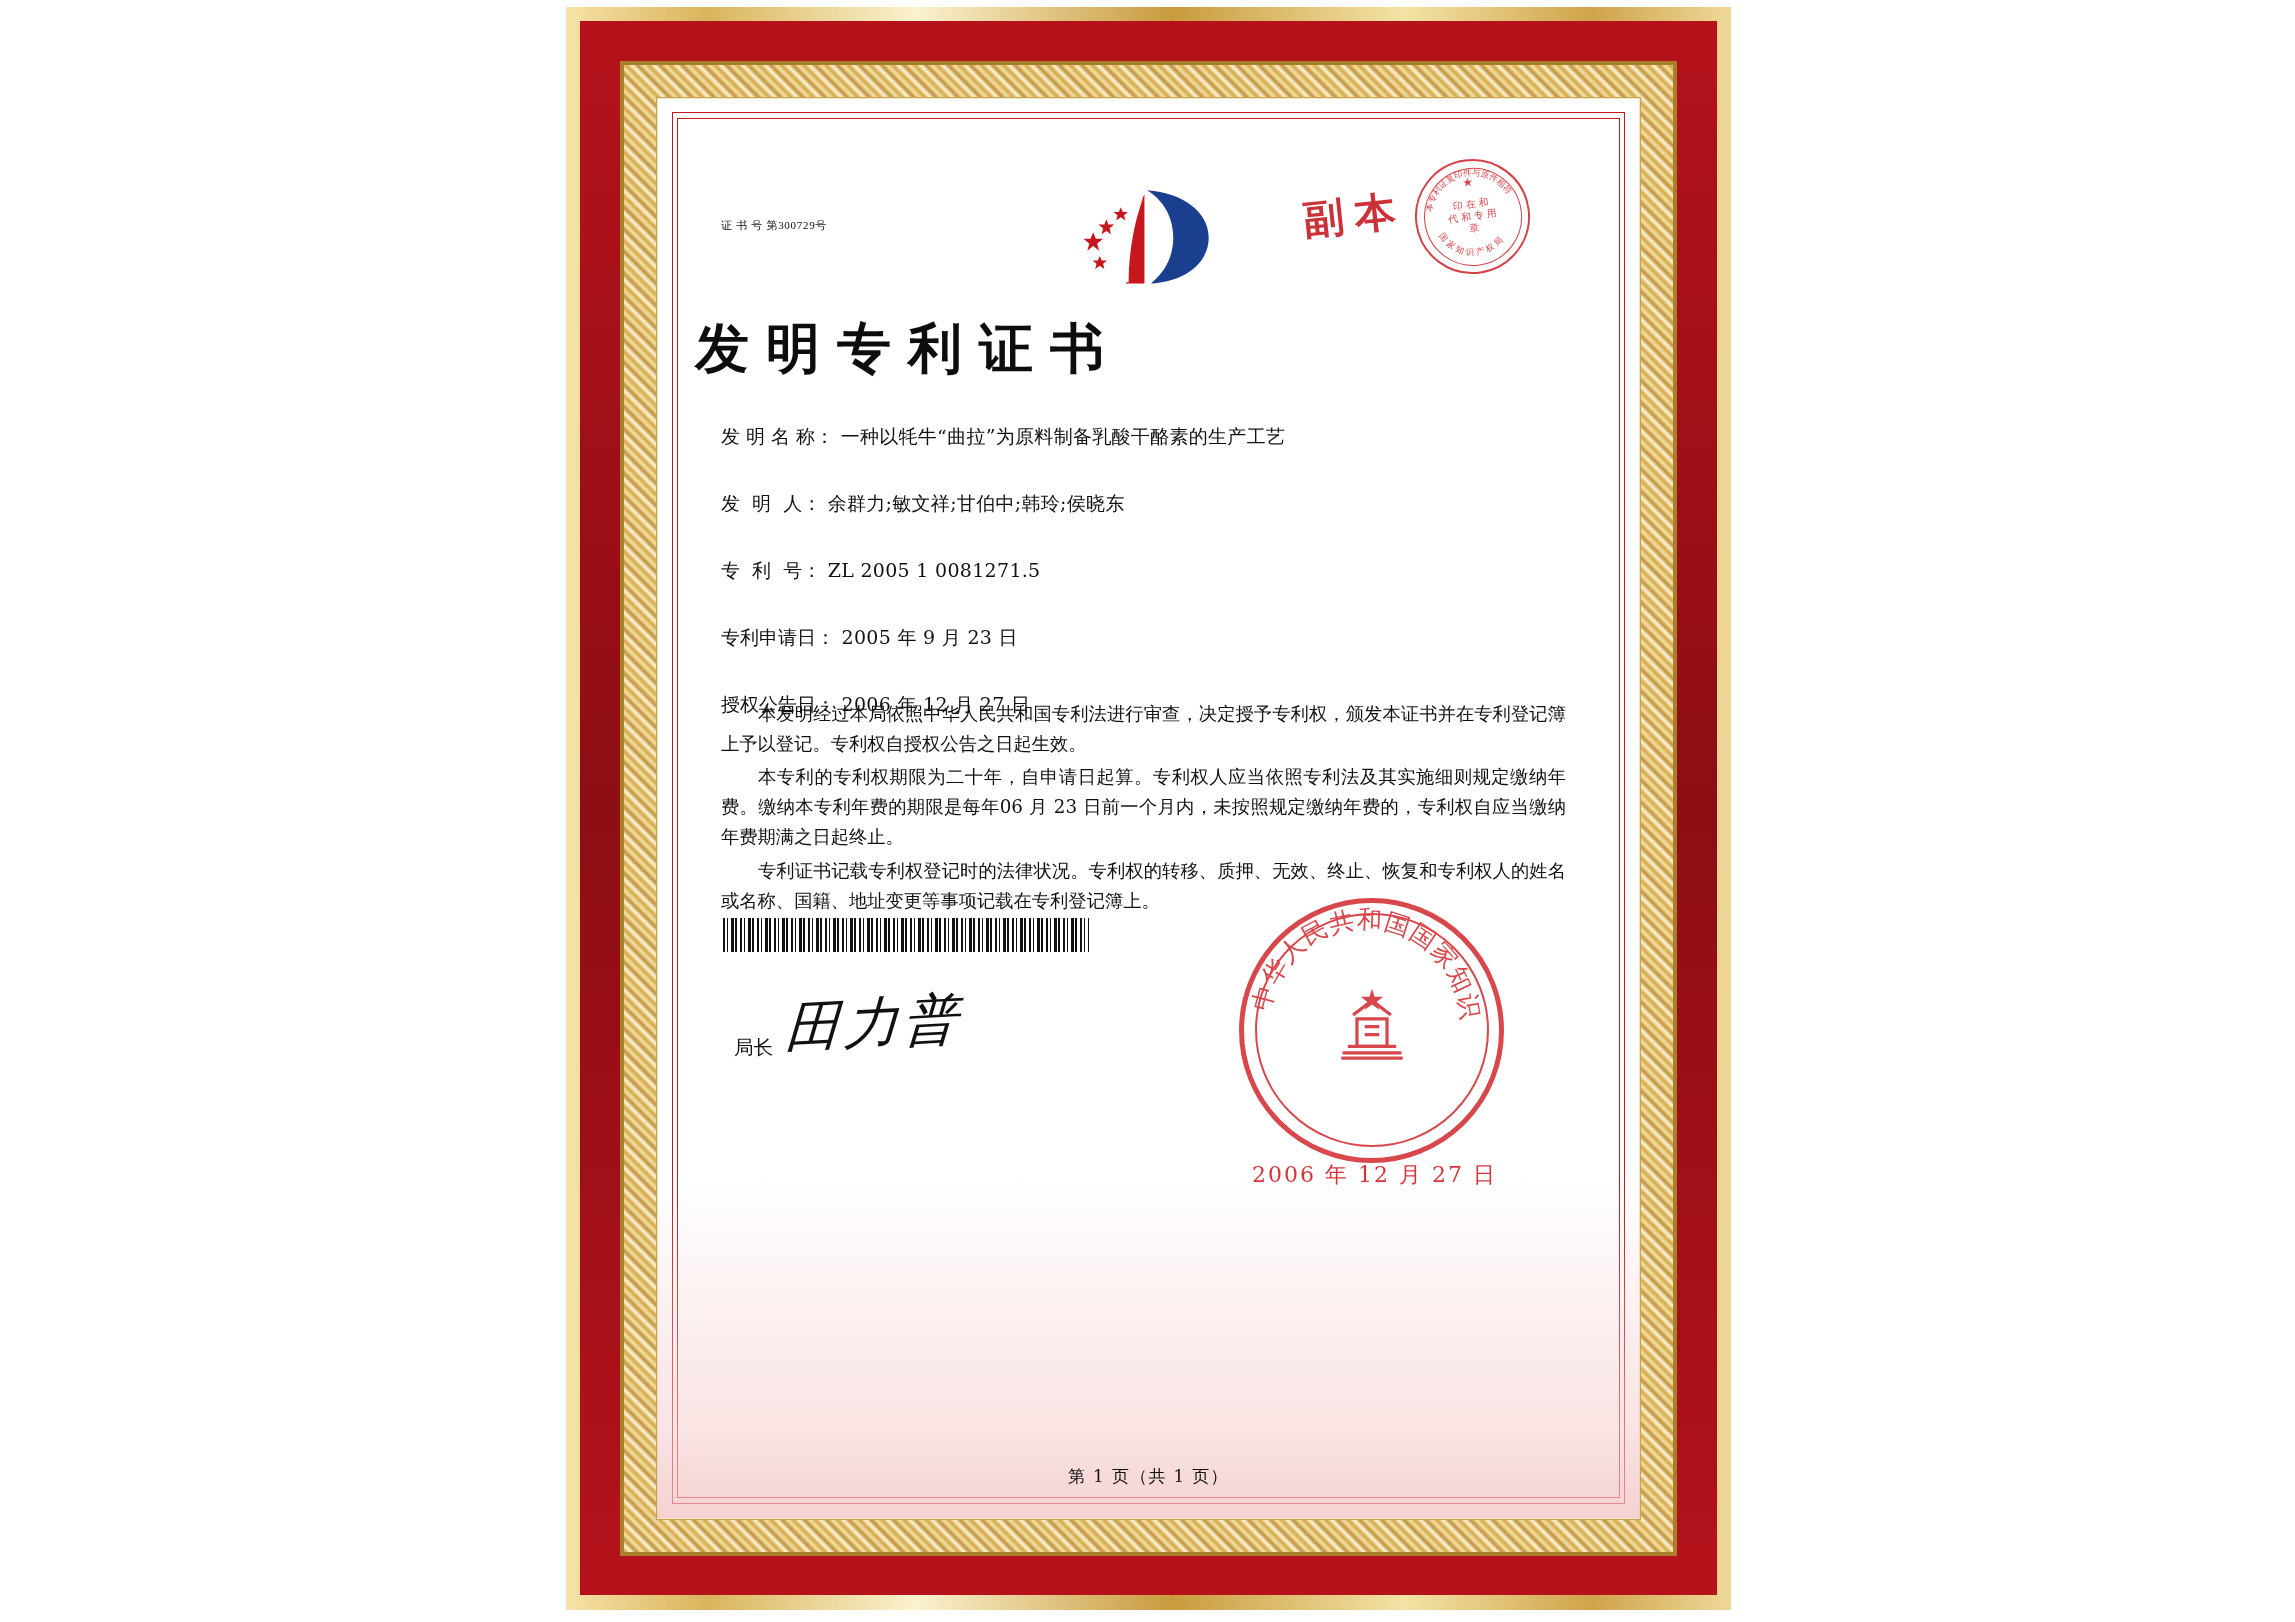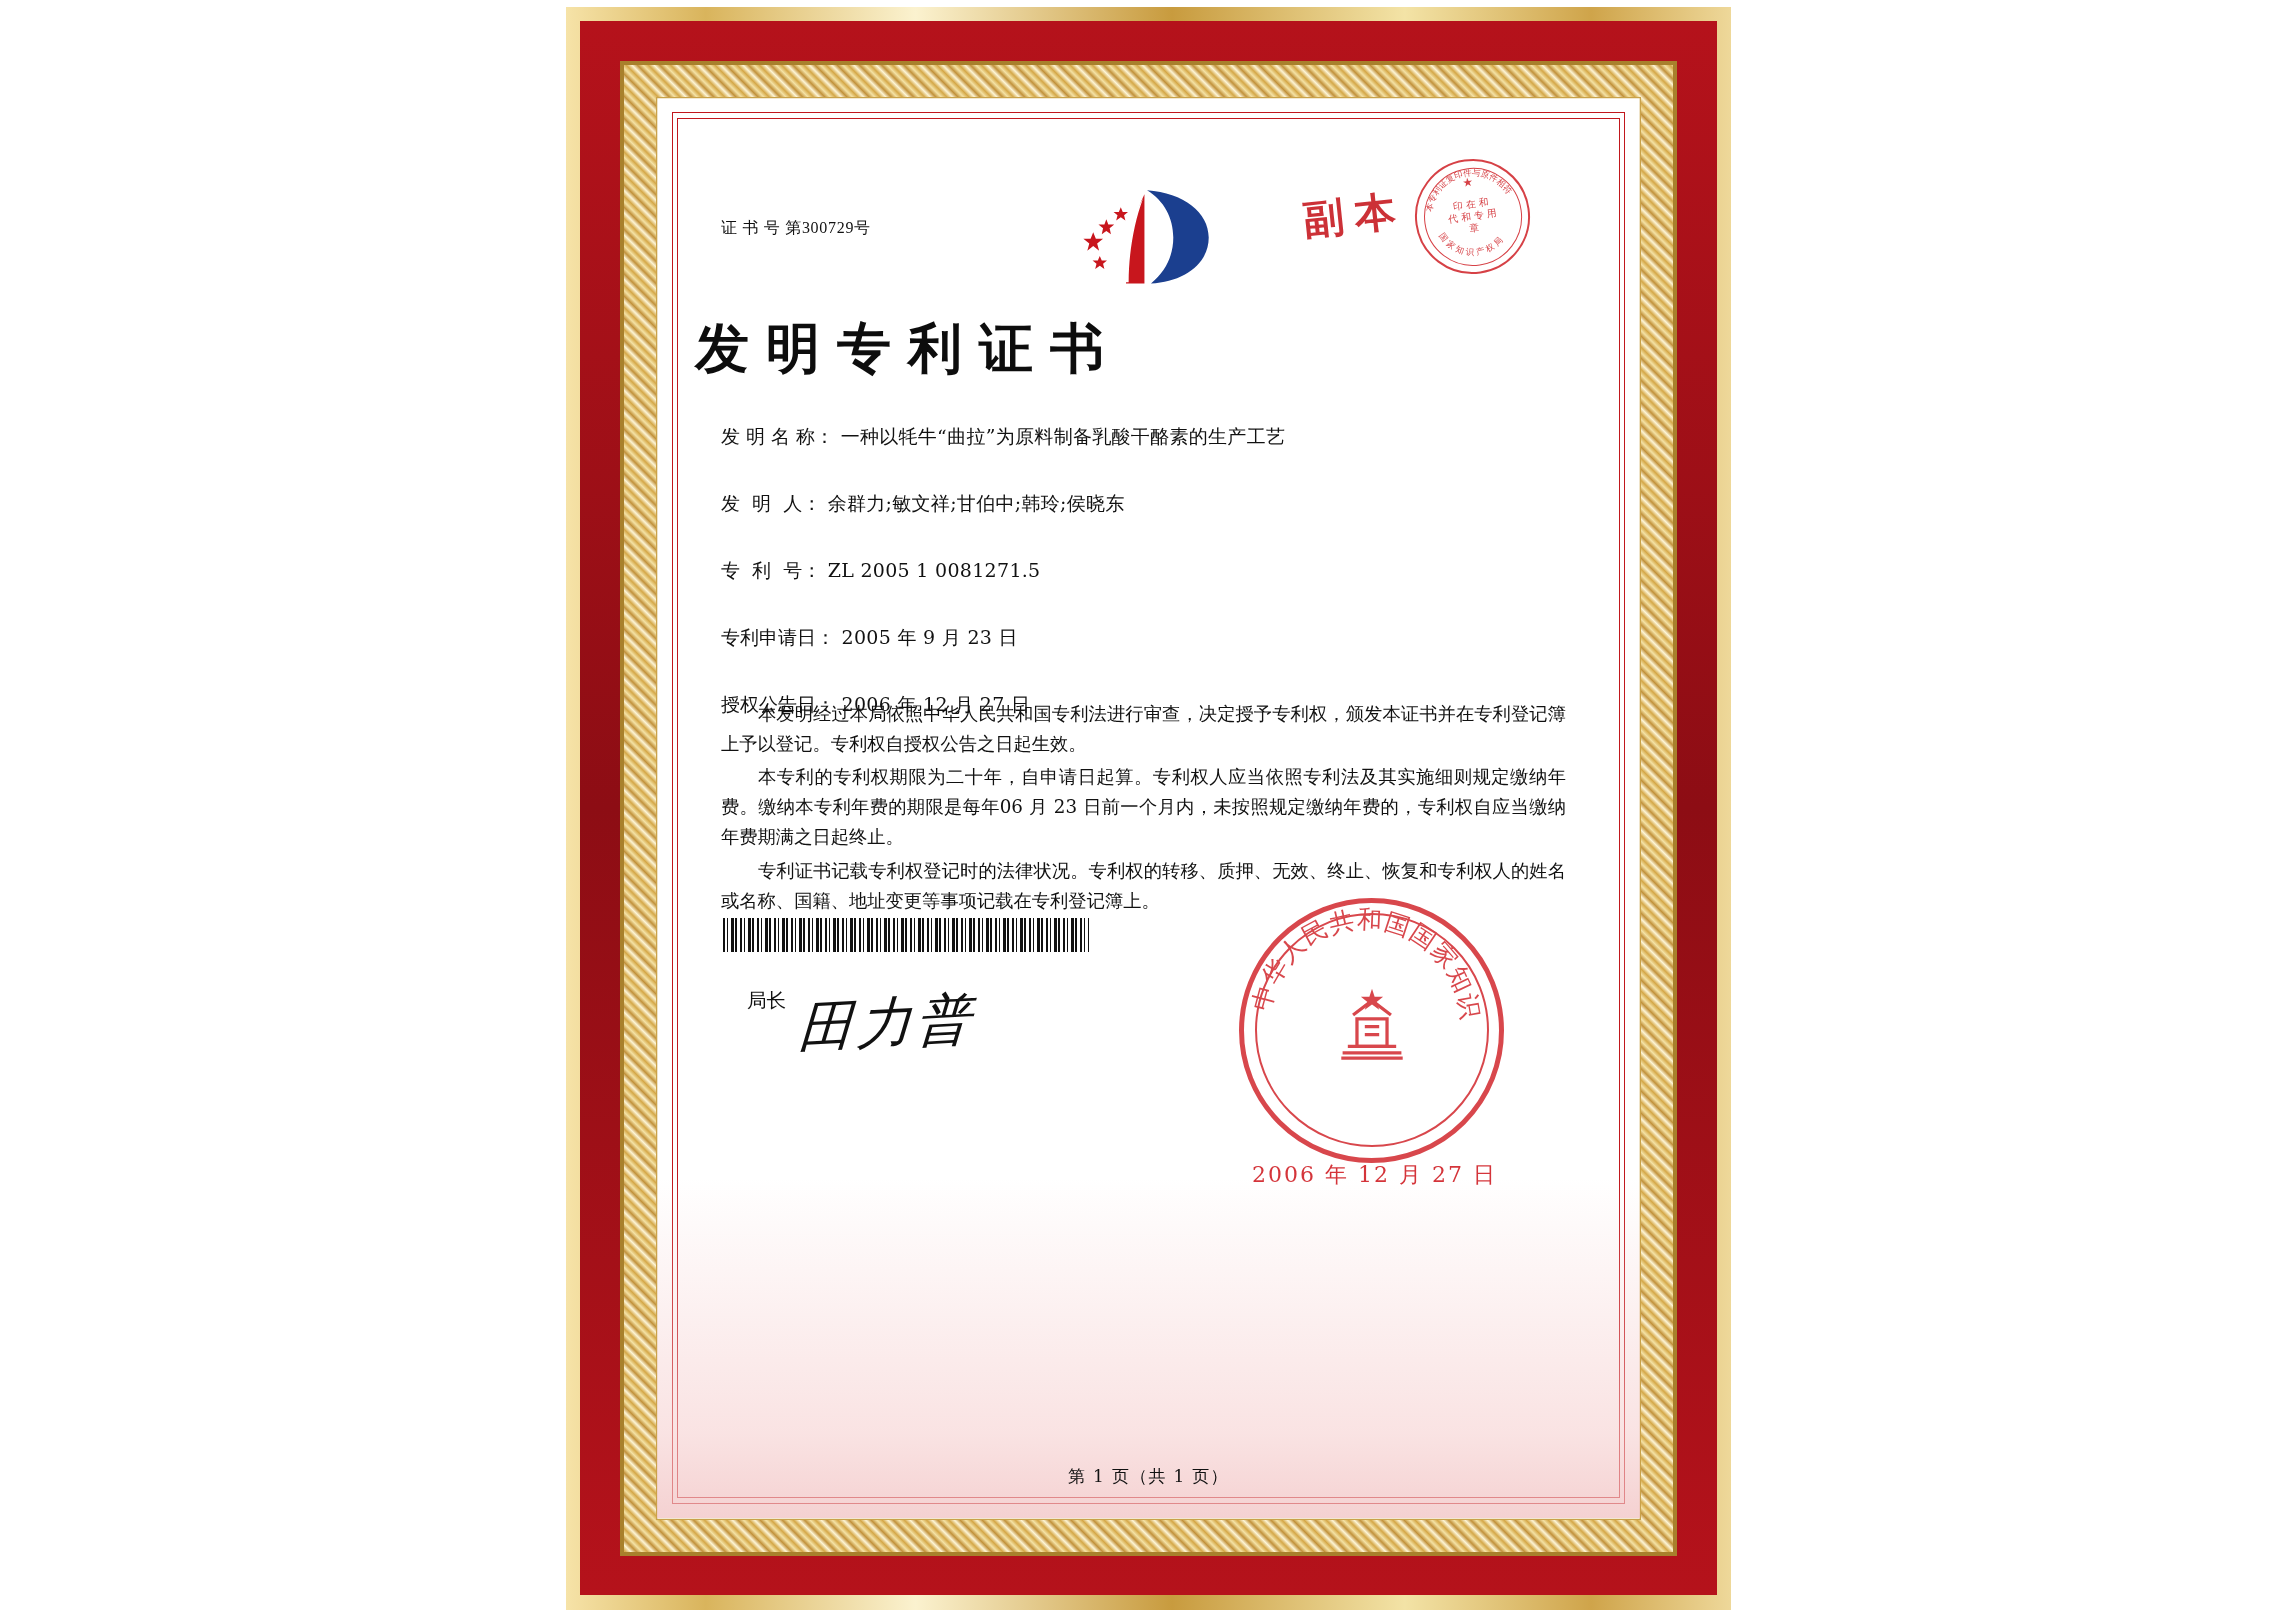--- a/index.html
+++ b/index.html
@@ -100,21 +100,21 @@
   
   .content {
     position: absolute;
     left: 39px; right: 39px; top: 26px; bottom: 26px;
   }
 
   .cert-no {
     position: absolute;
     left: 26px;
     top: 95px;
-    font-size: 16px;
+    font-size: 11px;
     letter-spacing: 0.7px;
     color: #111;
     white-space: nowrap;
   }
 
   
   .logo {
     position: absolute;
     left: 50%;
     transform: translateX(-50%);
@@ -241,24 +241,24 @@
       repeating-linear-gradient(90deg,
         #111 0px, #111 2px, #fff 2px, #fff 3.9px,
         #111 3.9px, #111 4.6px, #fff 4.6px, #fff 7.9px,
         #111 7.9px, #111 11px, #fff 11px, #fff 12.4px,
         #111 12.4px, #111 13.7px, #fff 13.7px, #fff 17px);
   }
 
   
   .sig-row {
     position: absolute;
-    left: 52px;
+    left: 39px;
     top: 864px;
     display: flex;
-    align-items: flex-start;
+    align-items: flex-end;
   }
   .sig-label {
     font-size: 19.6px;
     color: #111;
     font-family: "DejaVu Serif", serif;
   }
   .signature {
     margin-left: 11.8px;
     font-size: 55px;
     color: #111;

